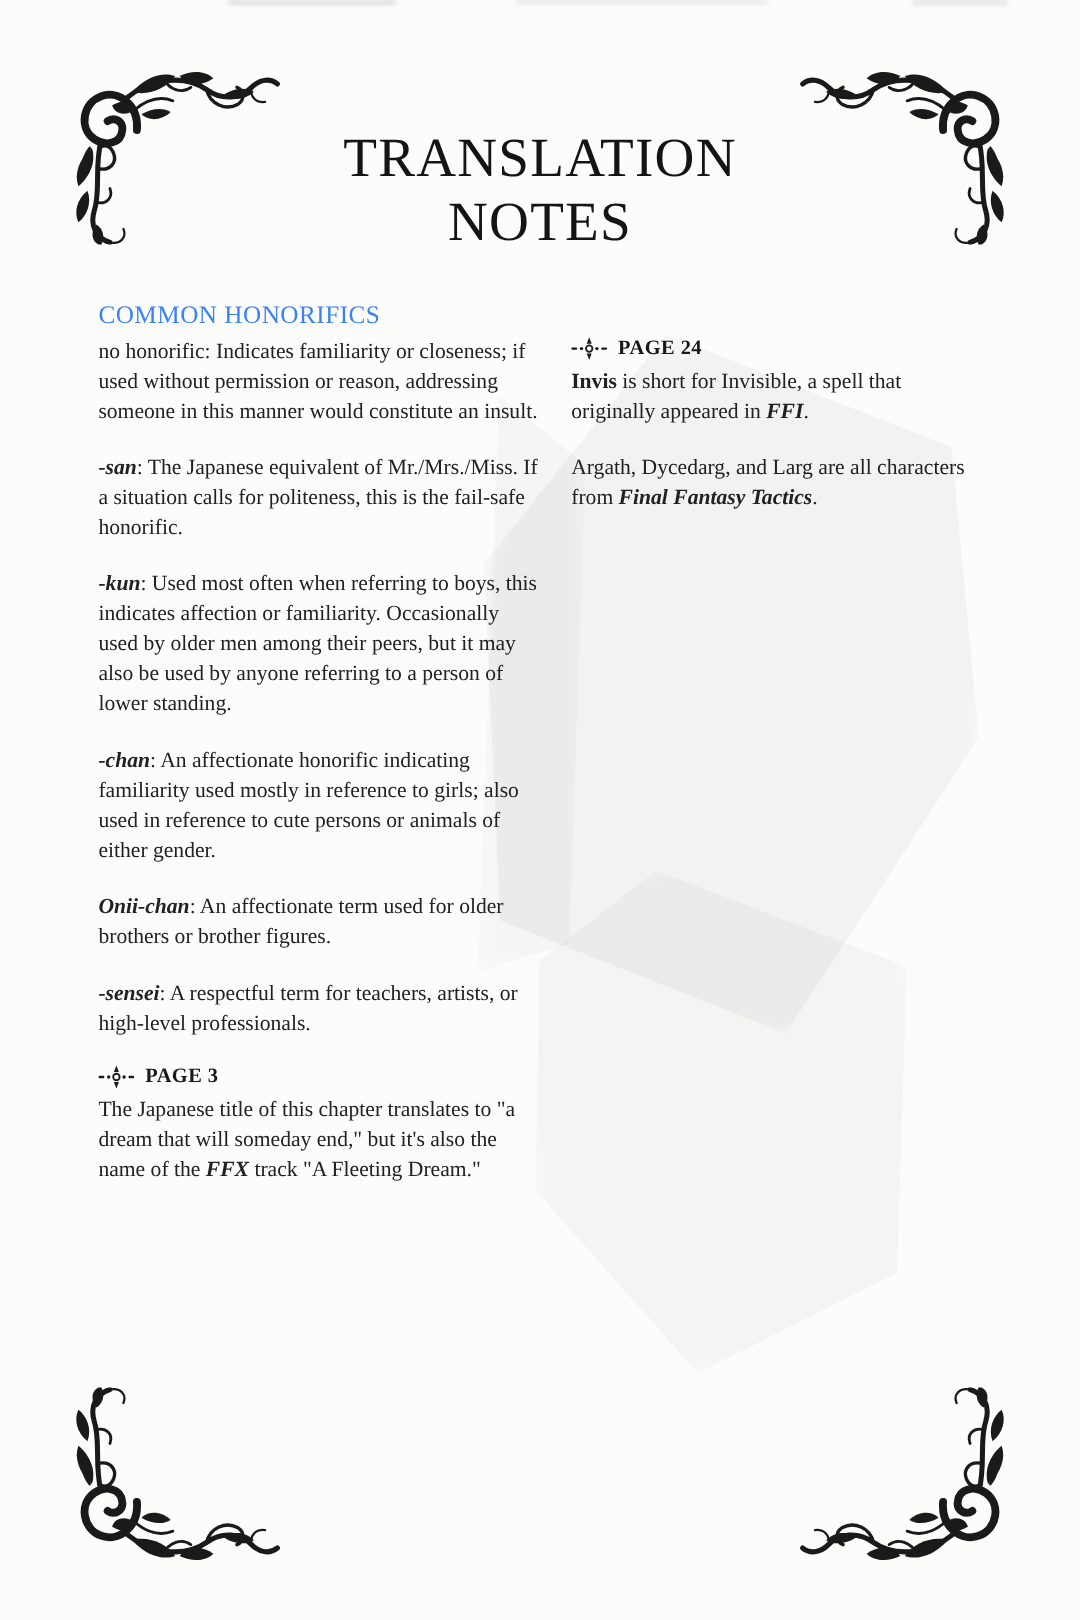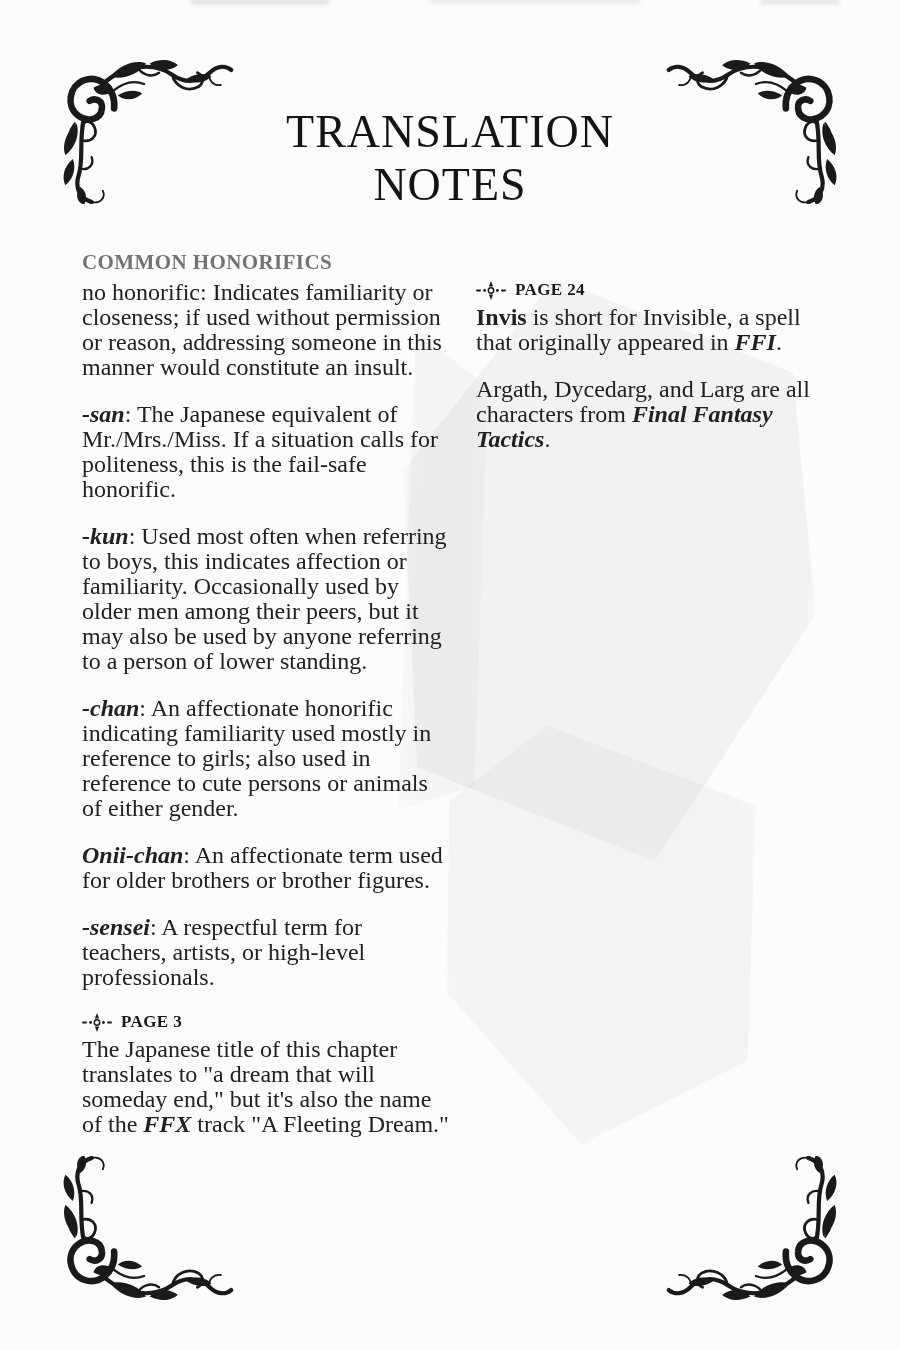--- a/index.html
+++ b/index.html
@@ -31,24 +31,24 @@
   .corner.tl{left:56px;top:54px;}
   .corner.tr{left:666px;top:54px;transform:scaleX(-1);}
   .corner.bl{left:56px;top:1156px;transform:scaleY(-1);}
   .corner.br{left:666px;top:1156px;transform:scale(-1,-1);}
 
   .columns{position:absolute;left:82px;top:250px;width:740px;display:flex;gap:26px;}
   .col-left{width:368px;}
   .col-right{width:346px;padding-top:30px;}
 
   h2.sec-heading{
-    font-size:21px;font-weight:bold;letter-spacing:0.4px;
-    margin:0 0 5px;color:#737373;
+    font-size:21px;font-weight:normal;letter-spacing:0.4px;
+    margin:0 0 5px;color:#3b82f6;
   }
-  p.note{font-size:24px;line-height:25px;margin:0 0 22px;}
+  p.note{font-size:18px;line-height:25px;margin:0 0 22px;}
   p.note.last{margin-bottom:0;}
   .page-heading{
     display:flex;align-items:center;gap:9px;
     font-size:17px;font-weight:bold;letter-spacing:0.4px;
     margin:4px 0 5px;color:#181818;
   }
   .page-heading.first{margin-top:0;}
   .fleuron{width:30px;height:19px;flex:0 0 auto;color:#1a1a1a;}
   .em{font-style:italic;font-weight:bold;}
   .b{font-weight:bold;}

